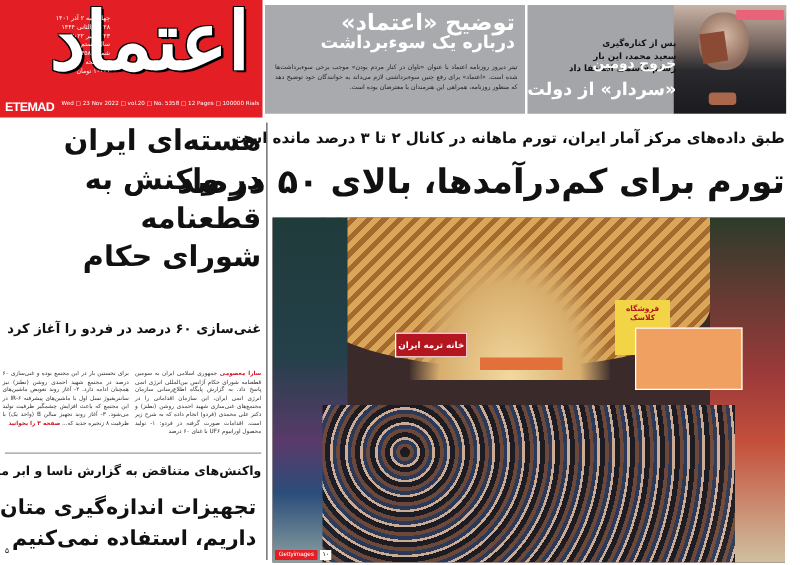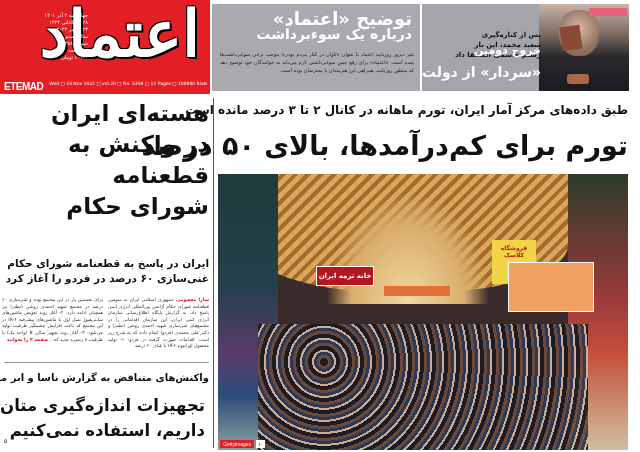--- a/index.html
+++ b/index.html
@@ -128,21 +128,20 @@
   <div id="ph-credit">Gettyimages</div>
   <div id="ph-credit-num">۱۰</div>
 </div>
 
 <div id="nuclear-title" class="abs">
   <div>هسته‌ای ایران</div>
   <div>در واکنش به قطعنامه</div>
   <div>شورای حکام</div>
 </div>
 <div id="nuclear-sub" class="abs">
-  <div>ایران در پاسخ به قطعنامه شورای حکام</div>
   <div>غنی‌سازی ۶۰ درصد در فردو را آغاز کرد</div>
 </div>
 <div id="body-col-right" class="abs">
   <span class="byline">سارا معصومی</span>
   <span>جمهوری اسلامی ایران به سومین قطعنامه شورای حکام آژانس بین‌المللی انرژی اتمی پاسخ داد. به گزارش پایگاه اطلاع‌رسانی سازمان انرژی اتمی ایران، این سازمان اقداماتی را در مجتمع‌های غنی‌سازی شهید احمدی روشن (نطنز) و دکتر علی محمدی (فردو) انجام داده که به شرح زیر است. اقدامات صورت گرفته در فردو: ۱- تولید محصول اورانیوم UF۶ با غنای ۶۰ درصد</span>
 </div>
 <div id="body-col-left" class="abs">
   <span>برای نخستین بار در این مجتمع بوده و غنی‌سازی ۶۰ درصد در مجتمع شهید احمدی روشن (نطنز) نیز همچنان ادامه دارد. ۲- آغاز روند تعویض ماشین‌های سانتریفیوژ نسل اول با ماشین‌های پیشرفته IR-۶ در این مجتمع که باعث افزایش چشمگیر ظرفیت تولید می‌شود. ۳- آغاز روند تجهیز سالن B (واحد یک) با ظرفیت ۸ زنجیره جدید که...</span>
   <span class="cont-ref">صفحه ۳ را بخوانید</span>
 </div>

